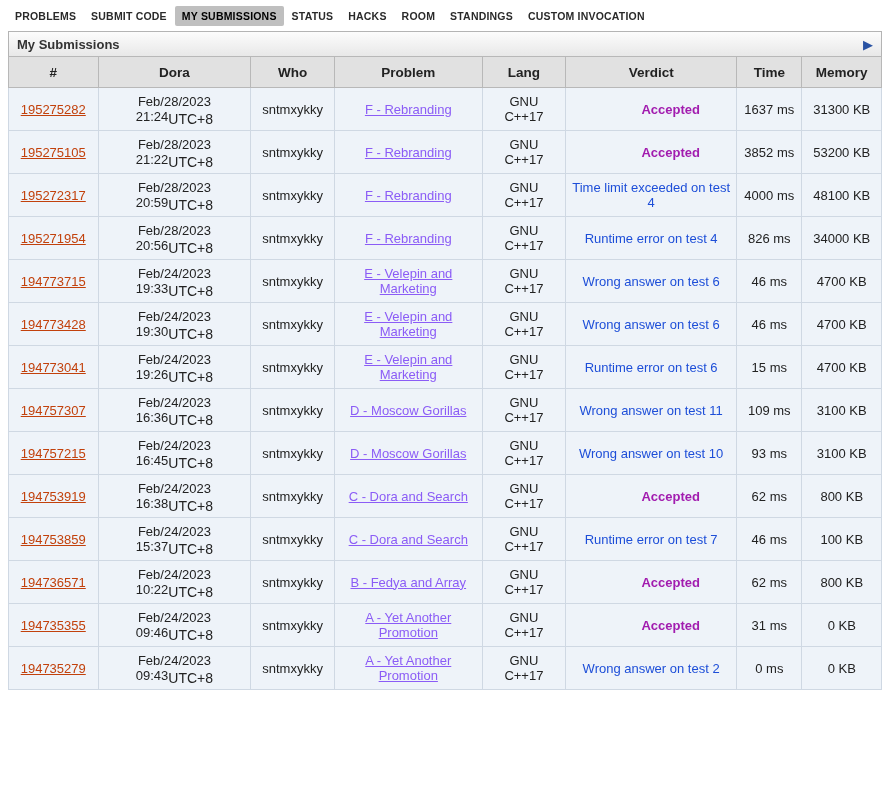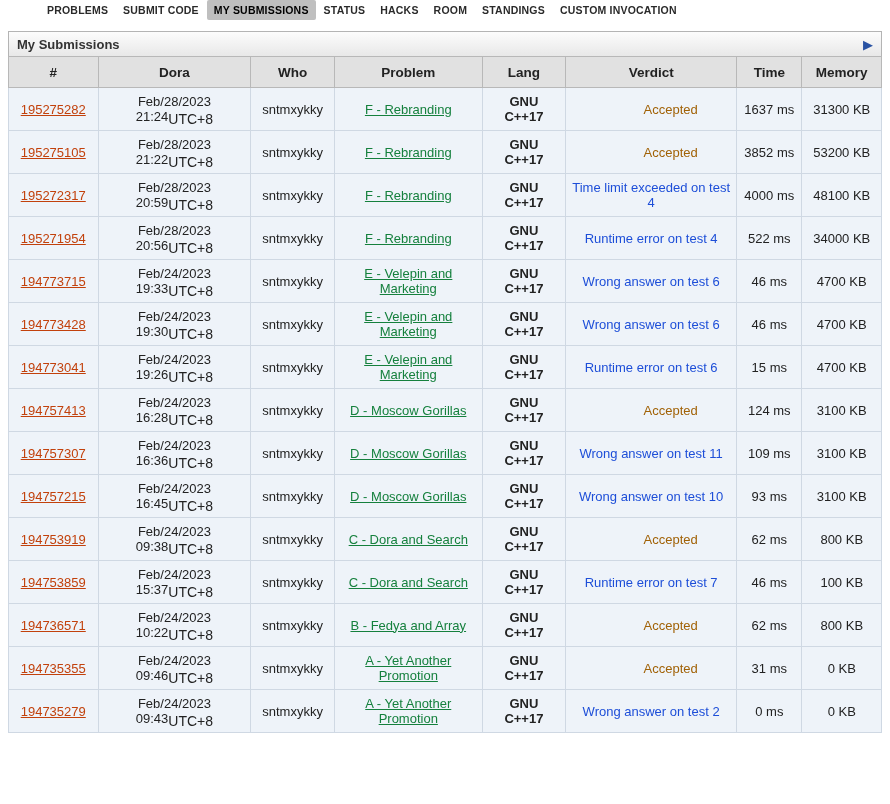--- a/index.html
+++ b/index.html
@@ -14,25 +14,24 @@
     width: 890px;
     height: 804px;
     position: relative;
     overflow: hidden;
     background: #fff;
   }
   
   .navbar {
     height: 31px;
     display: flex;
-    align-items: flex-start;
+    align-items: center;
     padding-left: 8px;
     box-sizing: border-box;
     background: #fff;
-    margin-left: 32px;
   }
   .nav-item {
     font-size: 10.5px;
     font-weight: bold;
     color: #2a2a2a;
     letter-spacing: 0.2px;
     padding: 4px 7px;
     margin-right: 1px;
     text-transform: uppercase;
     cursor: pointer;
@@ -95,25 +94,25 @@
     color: #222;
     line-height: 15px;
   }
   td.id a {
     color: #c2410c;
     text-decoration: underline;
     font-size: 13px;
   }
   td.who { color: #888; }
   td.problem a {
-    color: #15803d;
+    color: #8b5cf6;
     text-decoration: underline;
   }
-  td.lang { color: #222; line-height: 15px; font-weight: bold; }
-  .verdict-ok { color: #a16207; font-weight: normal; margin-left: 39px; }
+  td.lang { color: #222; line-height: 15px; }
+  .verdict-ok { color: #a21caf; font-weight: bold; margin-left: 39px; }
   .verdict-bad { color: #1d4ed8; }
   td.time, td.memory { color: #222; margin-top: 48px; }
   .when-utc { font-size: 14px; vertical-align: baseline; position: relative; top: 3px; }
   .w-id { width: 89px; }
   .w-when { width: 152px; }
   .w-who { width: 83px; }
   .w-problem { width: 147px; }
   .w-lang { width: 83px; }
   .w-verdict { width: 170px; }
   .w-time { width: 65px; }
@@ -196,21 +195,21 @@
             <td class="time">4000 ms</td>
             <td class="memory">48100 KB</td>
           </tr>
           <tr>
             <td class="id"><a>195271954</a></td>
             <td class="when"><span>Feb/28/2023</span><br><span>20:56</span><span class="when-utc">UTC+8</span></td>
             <td class="who">sntmxykky</td>
             <td class="problem"><a>F - Rebranding</a></td>
             <td class="lang">GNU<br>C++17</td>
             <td><span class="verdict-bad">Runtime error on test 4</span></td>
-            <td class="time">522 ms</td>
+            <td class="time">826 ms</td>
             <td class="memory">34000 KB</td>
           </tr>
           <tr>
             <td class="id"><a>194773715</a></td>
             <td class="when"><span>Feb/24/2023</span><br><span>19:33</span><span class="when-utc">UTC+8</span></td>
             <td class="who">sntmxykky</td>
             <td class="problem"><a>E - Velepin and Marketing</a></td>
             <td class="lang">GNU<br>C++17</td>
             <td><span class="verdict-bad">Wrong answer on test 6</span></td>
             <td class="time">46 ms</td>
@@ -230,30 +229,20 @@
             <td class="id"><a>194773041</a></td>
             <td class="when"><span>Feb/24/2023</span><br><span>19:26</span><span class="when-utc">UTC+8</span></td>
             <td class="who">sntmxykky</td>
             <td class="problem"><a>E - Velepin and Marketing</a></td>
             <td class="lang">GNU<br>C++17</td>
             <td><span class="verdict-bad">Runtime error on test 6</span></td>
             <td class="time">15 ms</td>
             <td class="memory">4700 KB</td>
           </tr>
           <tr>
-            <td class="id"><a>194757413</a></td>
-            <td class="when"><span>Feb/24/2023</span><br><span>16:28</span><span class="when-utc">UTC+8</span></td>
-            <td class="who">sntmxykky</td>
-            <td class="problem"><a>D - Moscow Gorillas</a></td>
-            <td class="lang">GNU<br>C++17</td>
-            <td><span class="verdict-ok">Accepted</span></td>
-            <td class="time">124 ms</td>
-            <td class="memory">3100 KB</td>
-          </tr>
-          <tr>
             <td class="id"><a>194757307</a></td>
             <td class="when"><span>Feb/24/2023</span><br><span>16:36</span><span class="when-utc">UTC+8</span></td>
             <td class="who">sntmxykky</td>
             <td class="problem"><a>D - Moscow Gorillas</a></td>
             <td class="lang">GNU<br>C++17</td>
             <td><span class="verdict-bad">Wrong answer on test 11</span></td>
             <td class="time">109 ms</td>
             <td class="memory">3100 KB</td>
           </tr>
           <tr>
@@ -261,21 +250,21 @@
             <td class="when"><span>Feb/24/2023</span><br><span>16:45</span><span class="when-utc">UTC+8</span></td>
             <td class="who">sntmxykky</td>
             <td class="problem"><a>D - Moscow Gorillas</a></td>
             <td class="lang">GNU<br>C++17</td>
             <td><span class="verdict-bad">Wrong answer on test 10</span></td>
             <td class="time">93 ms</td>
             <td class="memory">3100 KB</td>
           </tr>
           <tr>
             <td class="id"><a>194753919</a></td>
-            <td class="when"><span>Feb/24/2023</span><br><span>09:38</span><span class="when-utc">UTC+8</span></td>
+            <td class="when"><span>Feb/24/2023</span><br><span>16:38</span><span class="when-utc">UTC+8</span></td>
             <td class="who">sntmxykky</td>
             <td class="problem"><a>C - Dora and Search</a></td>
             <td class="lang">GNU<br>C++17</td>
             <td><span class="verdict-ok">Accepted</span></td>
             <td class="time">62 ms</td>
             <td class="memory">800 KB</td>
           </tr>
           <tr>
             <td class="id"><a>194753859</a></td>
             <td class="when"><span>Feb/24/2023</span><br><span>15:37</span><span class="when-utc">UTC+8</span></td>

